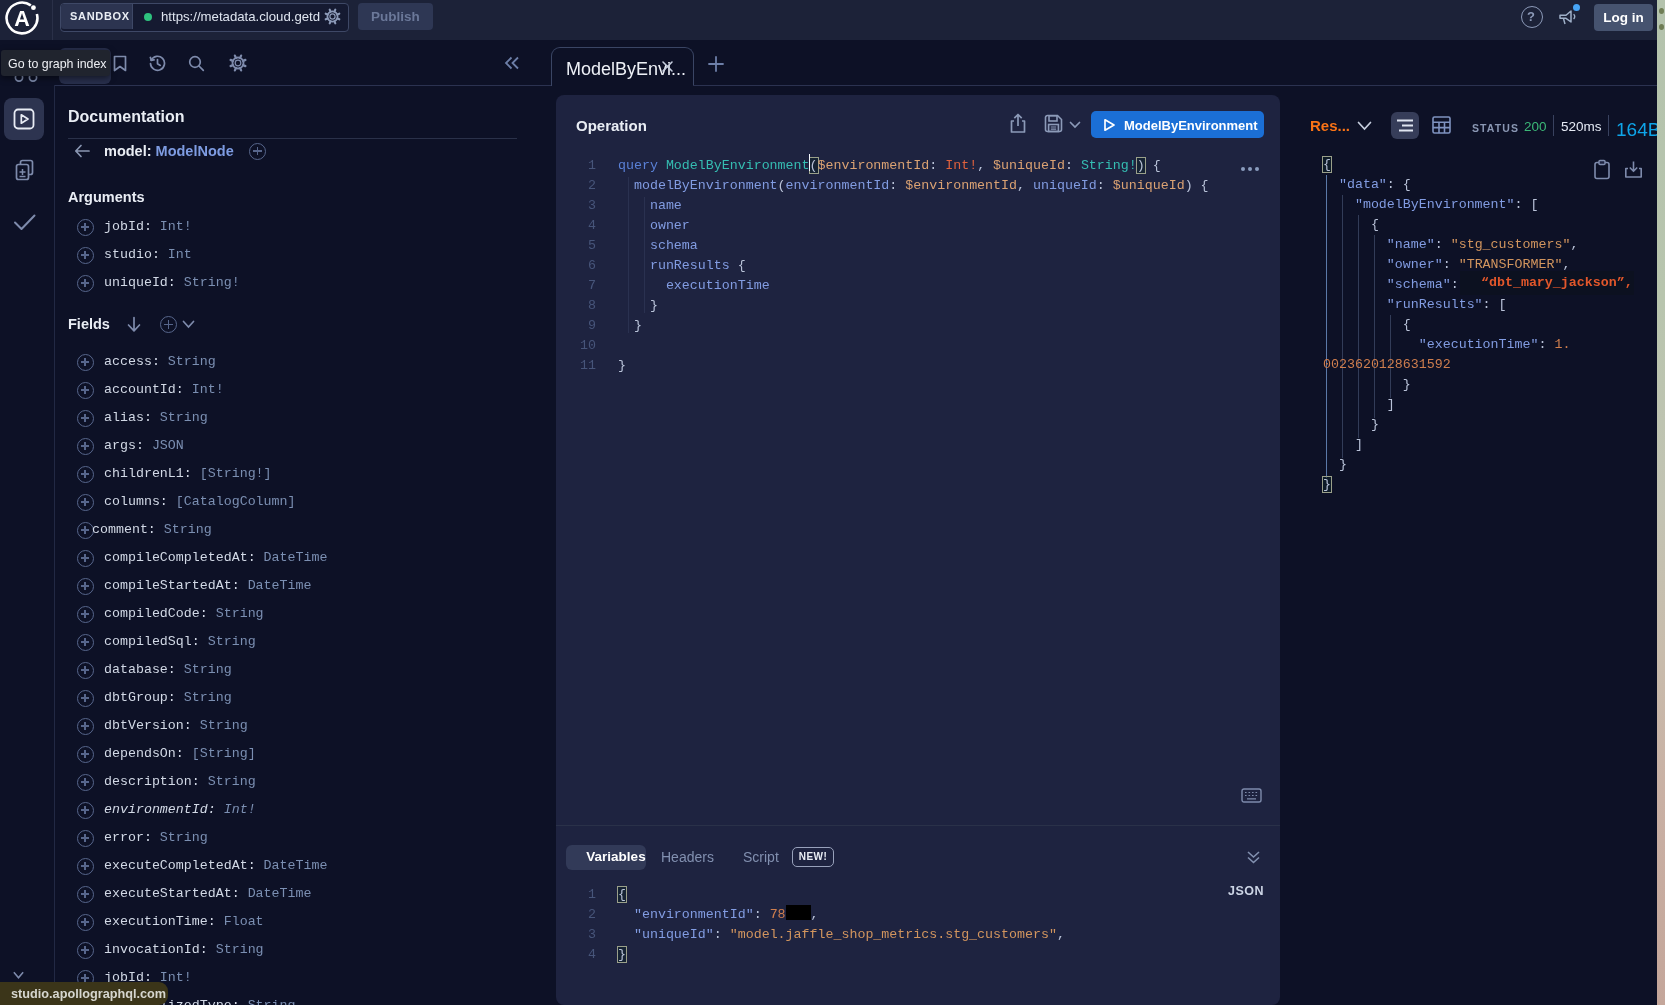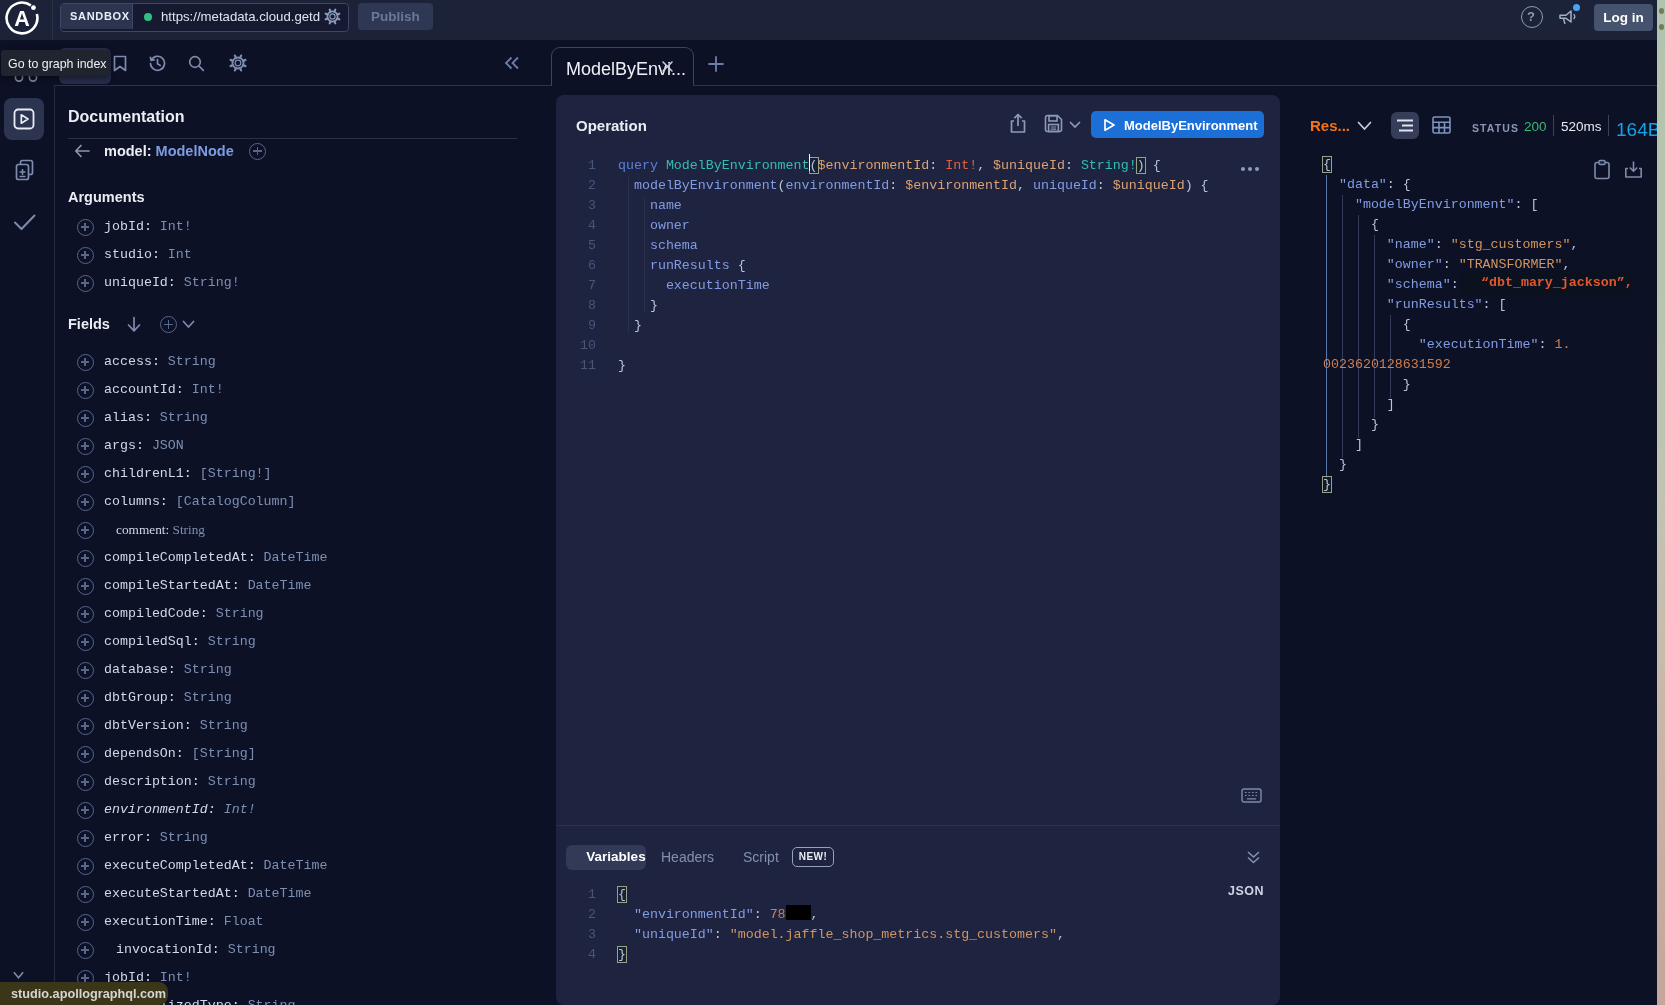--- a/index.html
+++ b/index.html
@@ -129,21 +129,21 @@
 <div class="abs mono" style="left:104px;top:380px;"><span class="dn">accountId:</span><span class="dt"> Int!</span></div>
 <span class="plus" style="left:76.5px;top:409.5px;"></span>
 <div class="abs mono" style="left:104px;top:408px;"><span class="dn">alias:</span><span class="dt"> String</span></div>
 <span class="plus" style="left:76.5px;top:437.5px;"></span>
 <div class="abs mono" style="left:104px;top:436px;"><span class="dn">args:</span><span class="dt"> JSON</span></div>
 <span class="plus" style="left:76.5px;top:465.5px;"></span>
 <div class="abs mono" style="left:104px;top:464px;"><span class="dn">childrenL1:</span><span class="dt"> [String!]</span></div>
 <span class="plus" style="left:76.5px;top:493.5px;"></span>
 <div class="abs mono" style="left:104px;top:492px;"><span class="dn">columns:</span><span class="dt"> [CatalogColumn]</span></div>
 <span class="plus" style="left:76.5px;top:521.5px;"></span>
-<div class="abs mono" style="left:116px;top:520px;font-family:Liberation Serif, serif;"><span class="dn">comment:</span><span class="dt"> String</span></div>
+<div class="abs mono" style="left:92px;top:520px;"><span class="dn">comment:</span><span class="dt"> String</span></div>
 <span class="plus" style="left:76.5px;top:549.5px;"></span>
 <div class="abs mono" style="left:104px;top:548px;"><span class="dn">compileCompletedAt:</span><span class="dt"> DateTime</span></div>
 <span class="plus" style="left:76.5px;top:577.5px;"></span>
 <div class="abs mono" style="left:104px;top:576px;"><span class="dn">compileStartedAt:</span><span class="dt"> DateTime</span></div>
 <span class="plus" style="left:76.5px;top:605.5px;"></span>
 <div class="abs mono" style="left:104px;top:604px;"><span class="dn">compiledCode:</span><span class="dt"> String</span></div>
 <span class="plus" style="left:76.5px;top:633.5px;"></span>
 <div class="abs mono" style="left:104px;top:632px;"><span class="dn">compiledSql:</span><span class="dt"> String</span></div>
 <span class="plus" style="left:76.5px;top:661.5px;"></span>
 <div class="abs mono" style="left:104px;top:660px;"><span class="dn">database:</span><span class="dt"> String</span></div>
@@ -159,21 +159,21 @@
 <div class="abs mono" style="left:104px;top:800px;font-style:italic;"><span class="dn">environmentId:</span><span class="dt"> Int!</span></div>
 <span class="plus" style="left:76.5px;top:829.5px;"></span>
 <div class="abs mono" style="left:104px;top:828px;"><span class="dn">error:</span><span class="dt"> String</span></div>
 <span class="plus" style="left:76.5px;top:857.5px;"></span>
 <div class="abs mono" style="left:104px;top:856px;"><span class="dn">executeCompletedAt:</span><span class="dt"> DateTime</span></div>
 <span class="plus" style="left:76.5px;top:885.5px;"></span>
 <div class="abs mono" style="left:104px;top:884px;"><span class="dn">executeStartedAt:</span><span class="dt"> DateTime</span></div>
 <span class="plus" style="left:76.5px;top:913.5px;"></span>
 <div class="abs mono" style="left:104px;top:912px;"><span class="dn">executionTime:</span><span class="dt"> Float</span></div>
 <span class="plus" style="left:76.5px;top:941.5px;"></span>
-<div class="abs mono" style="left:116px;top:940px;text-align:right;"><span class="dn">invocationId:</span><span class="dt"> String</span></div>
+<div class="abs mono" style="left:104px;top:940px;text-align:right;"><span class="dn">invocationId:</span><span class="dt"> String</span></div>
 <span class="plus" style="left:76.5px;top:969.5px;"></span>
 <div class="abs mono" style="left:104px;top:968px;"><span class="dn">jobId:</span><span class="dt"> Int!</span></div>
 <span class="plus" style="left:76.5px;top:997.5px;"></span>
 <div class="abs mono" style="left:104px;top:996px;"><span class="dn">materializedType:</span><span class="dt"> String</span></div>
 <div class="abs" style="left:556px;top:95px;width:724px;height:910px;background:#1e2340;border-radius:8px;"></div>
 <div class="abs b" style="left:576px;top:117px;font-size:15px;color:#e9edf4;">Operation</div>
 <svg class="abs" style="left:1008px;top:113px;" width="20" height="21" viewBox="0 0 20 21">
 <path d="M6 8 H3.5 V19 H16.5 V8 H14" fill="none" stroke="#8c9ab8" stroke-width="1.7" stroke-linejoin="round"></path>
 <path d="M10 13 V2 M6.3 5.2 L10 1.5 L13.7 5.2" fill="none" stroke="#8c9ab8" stroke-width="1.7" stroke-linejoin="round"></path>
 </svg>

